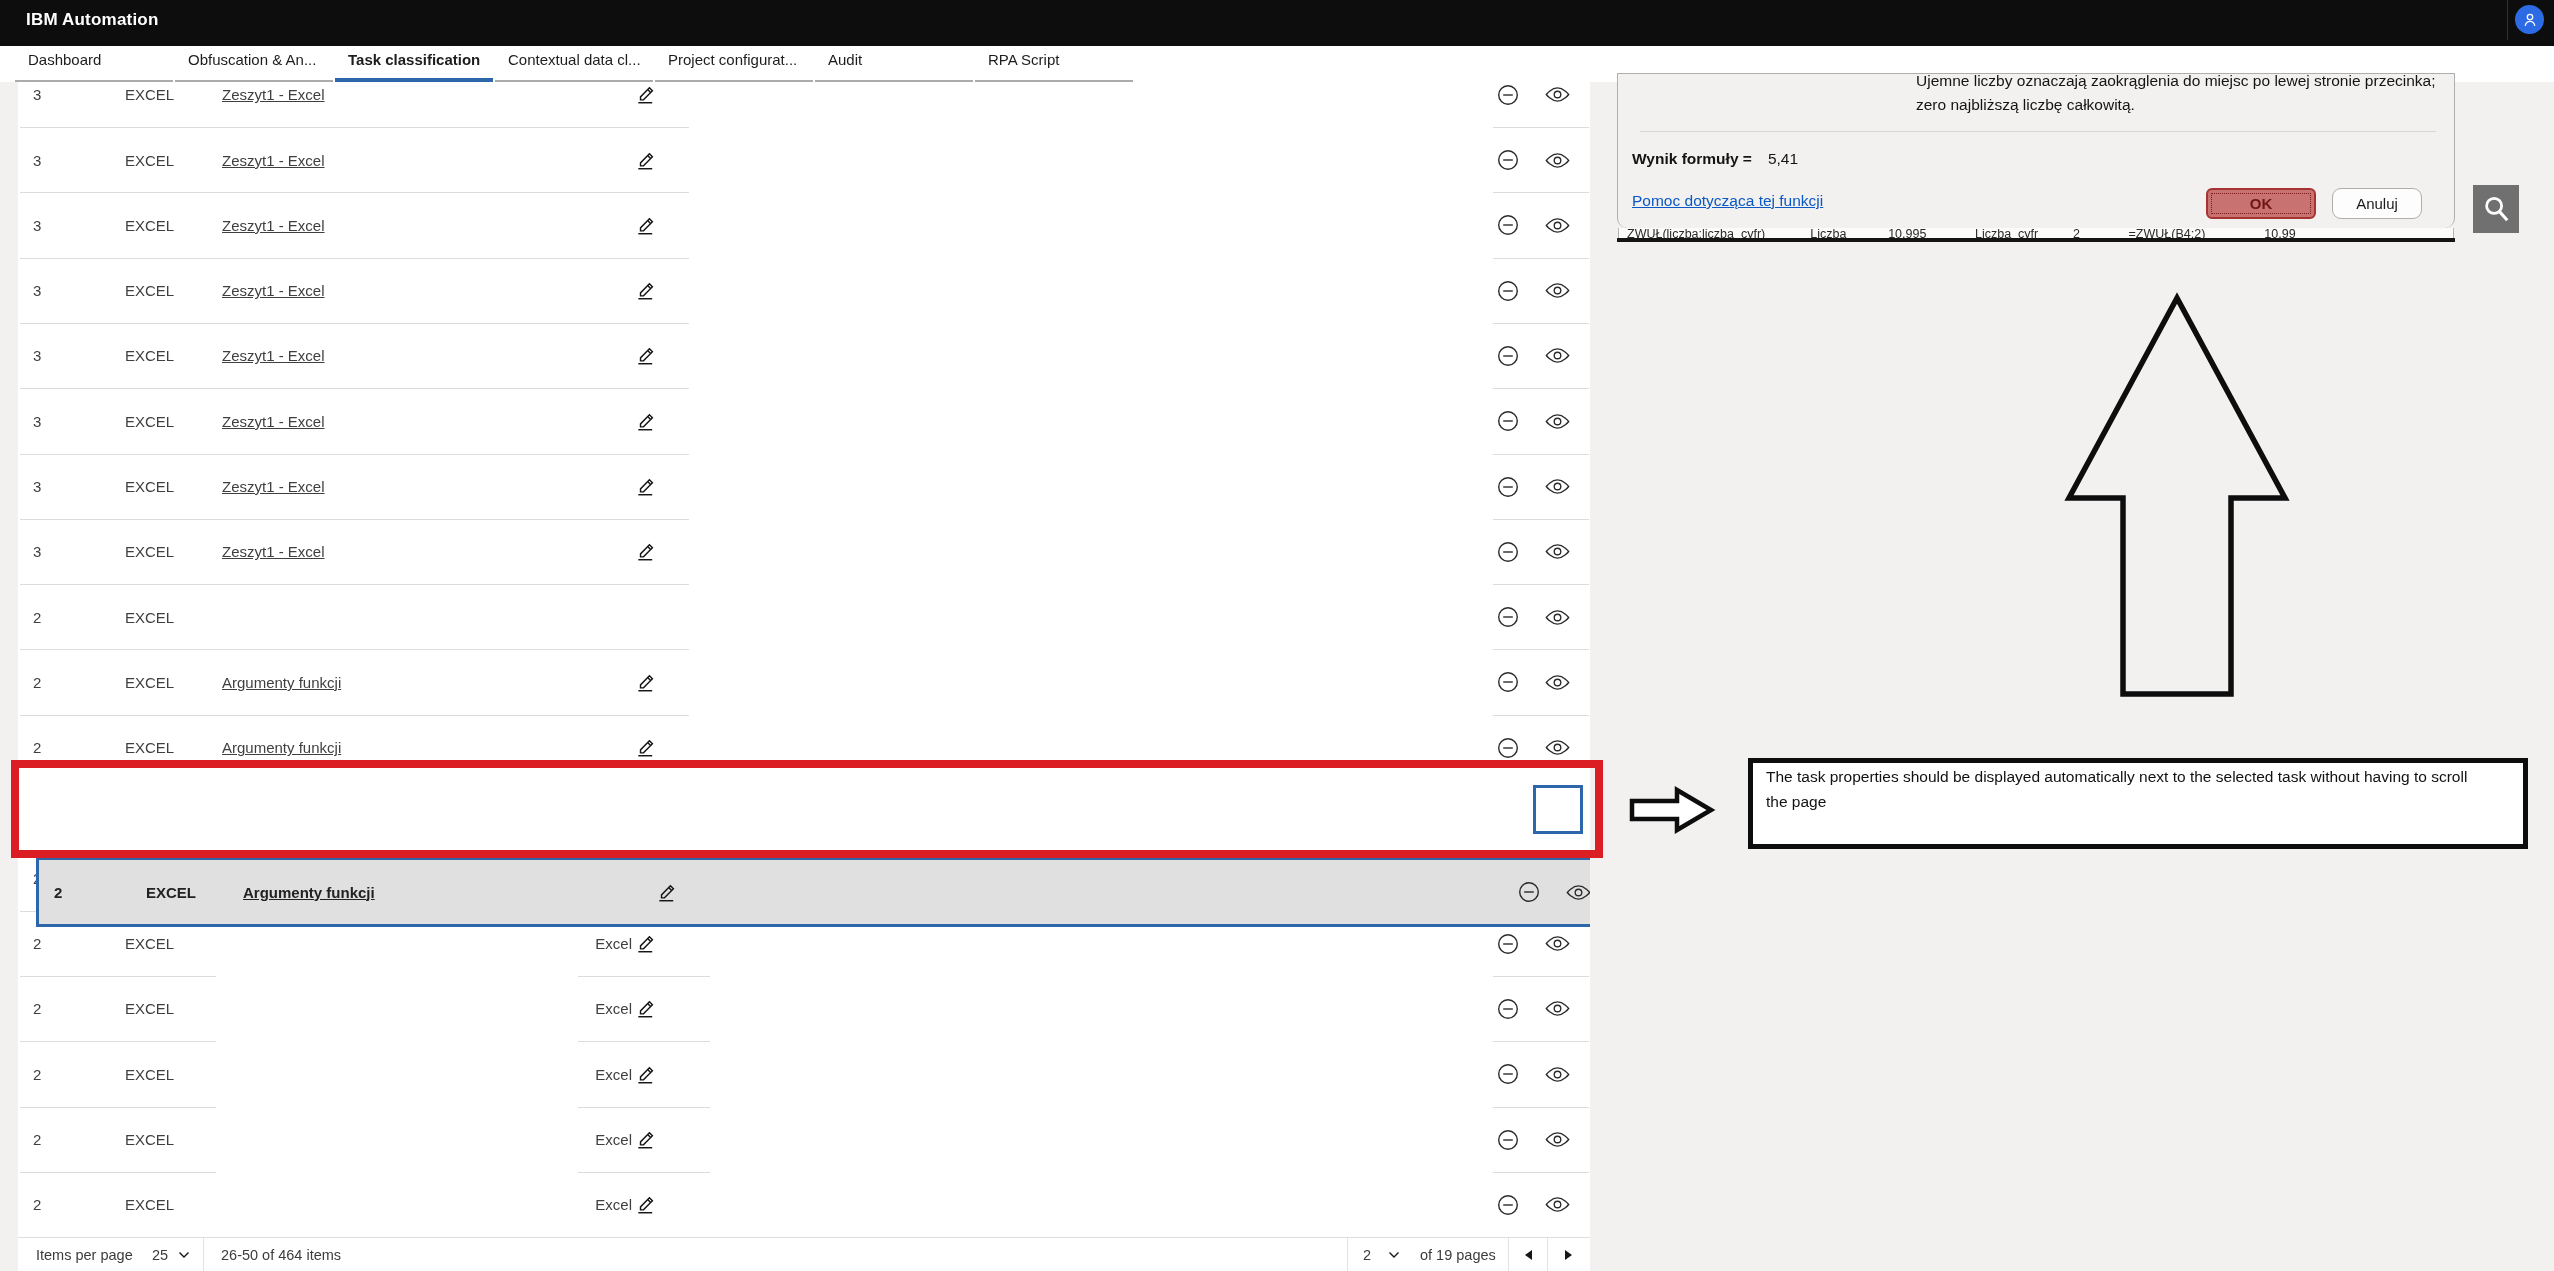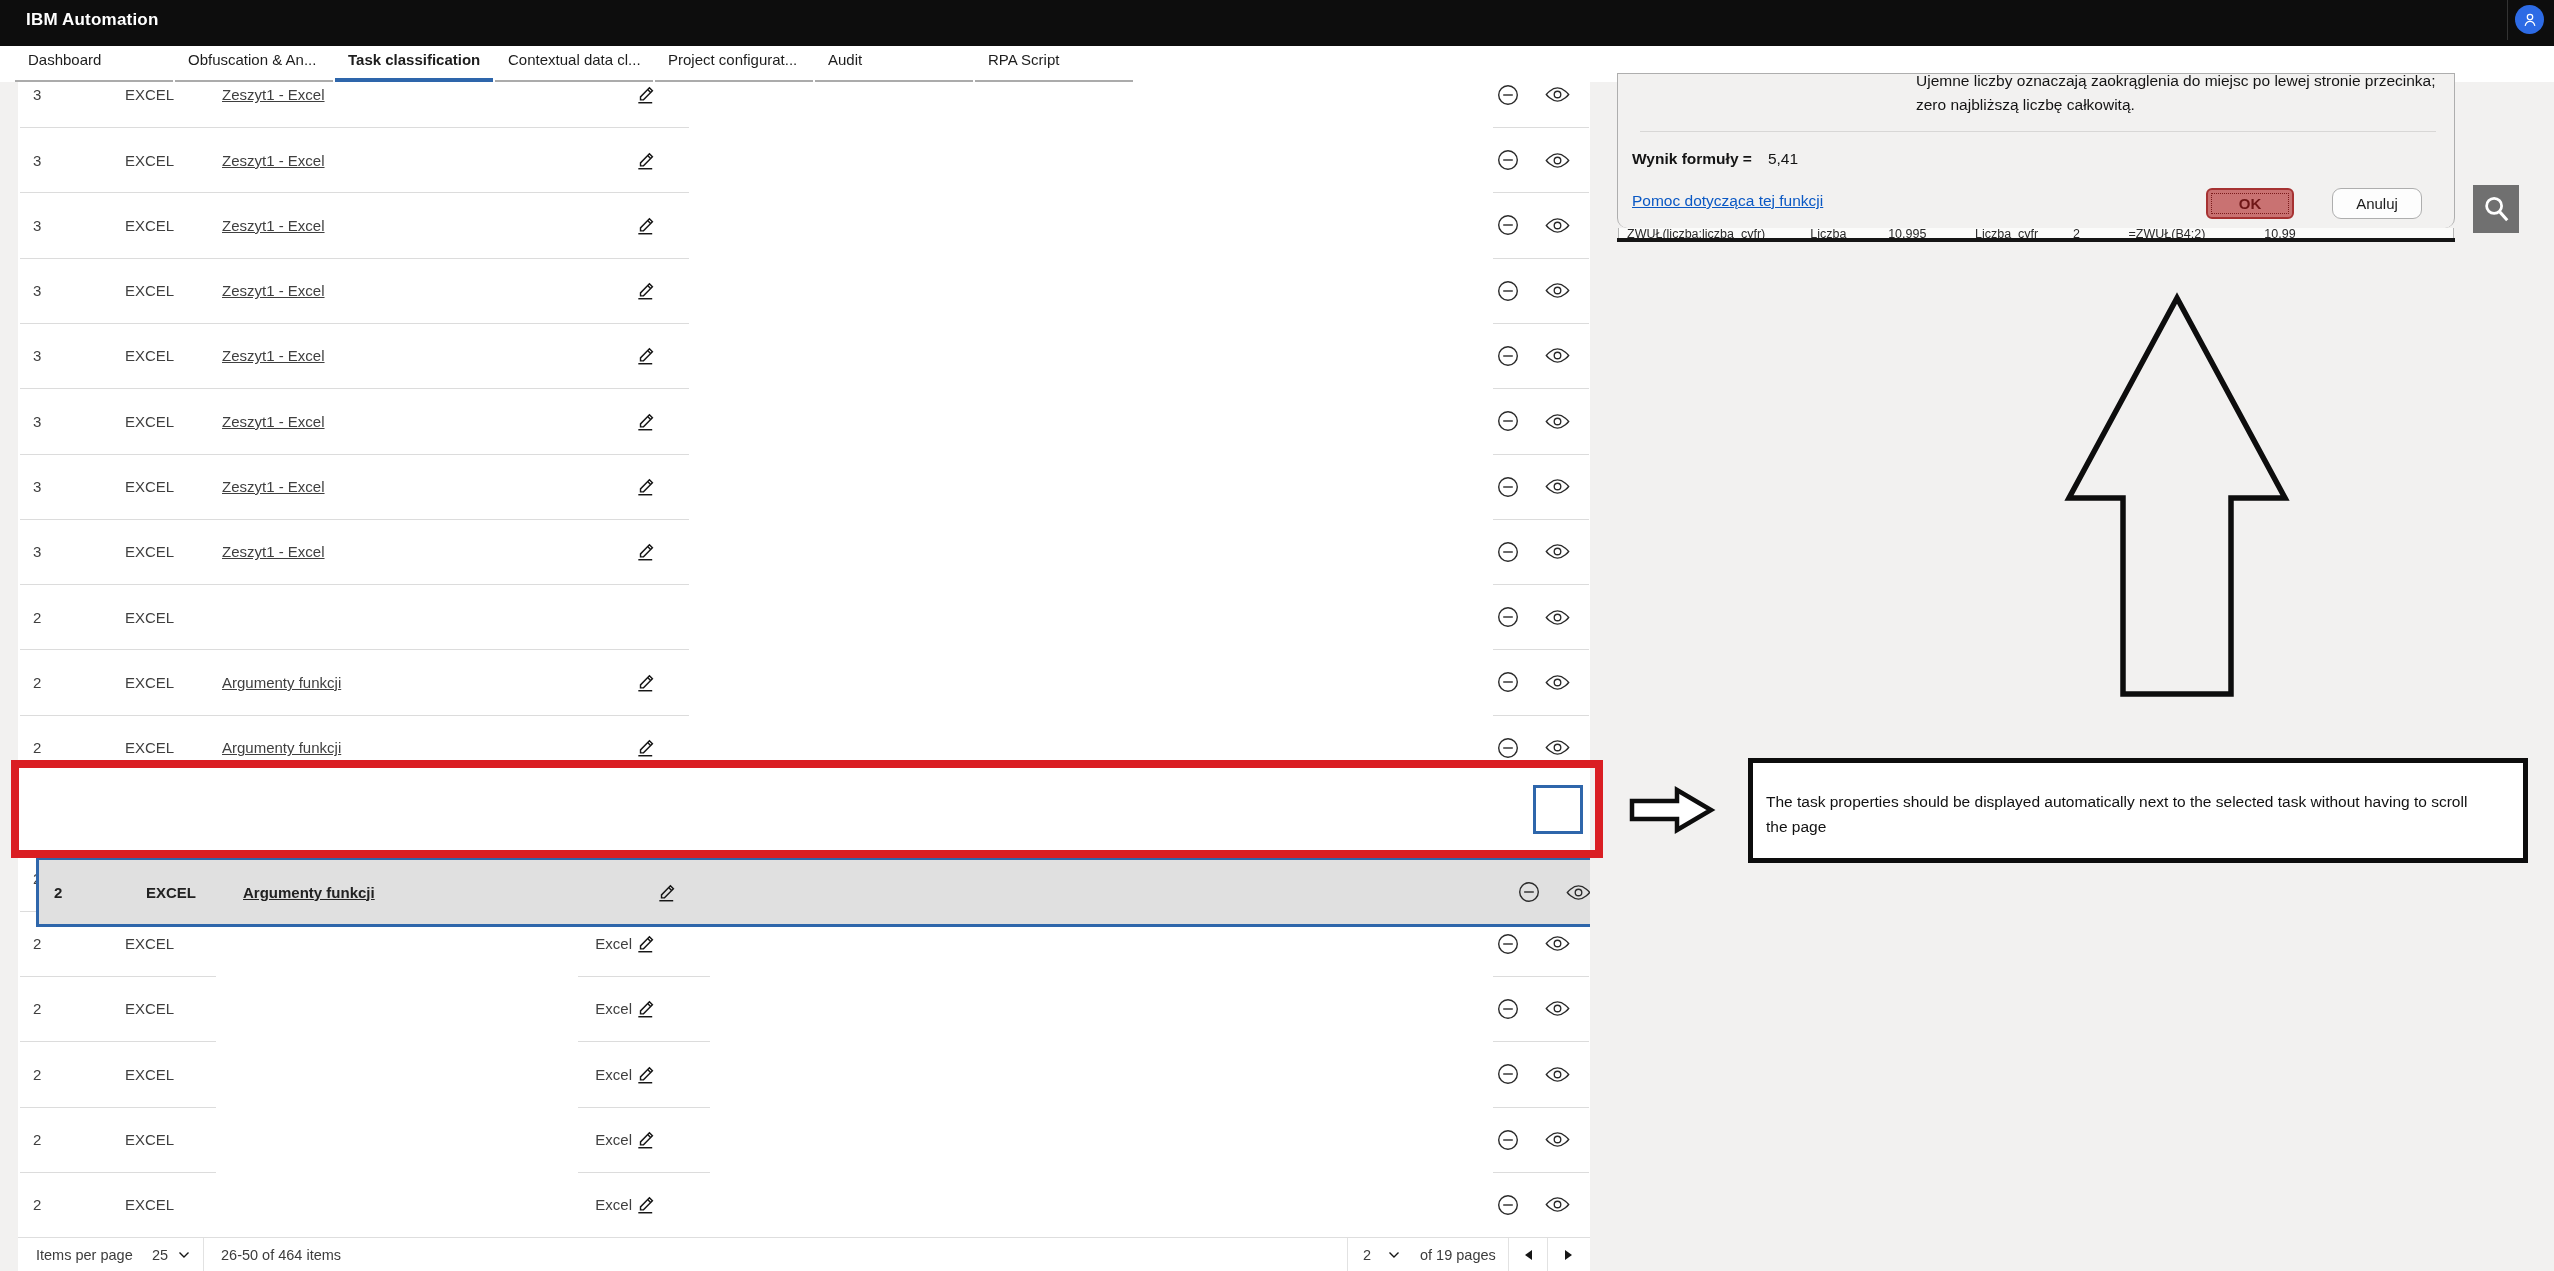--- a/index.html
+++ b/index.html
@@ -63,38 +63,38 @@
   #xl-help { position:absolute; left:298px; top:-5px; width:548px; font-size:15.5px;
              line-height:24px; color:#141414; }
   #xl-divider { position:absolute; left:22px; top:57px; width:796px; height:1px; background:#d8d7d6; }
   #xl-result { position:absolute; left:14px; top:76px; font-size:15.5px; color:#141414; }
   #xl-result b { font-weight:700; }
   #xl-result .val { margin-left:16px; font-weight:400; }
   #xl-link { position:absolute; left:14px; top:118px; font-size:15.5px; color:#0a58c4;
              text-decoration:underline; cursor:pointer; }
   .xl-btn { position:absolute; top:114px; height:31px; font-size:15px; display:flex;
             align-items:center; justify-content:center; cursor:pointer; }
-  #xl-ok { left:588px; width:88px; background:#c97272; border:2px solid #a63232; border-radius:6px;
+  #xl-ok { left:588px; width:110px; background:#c97272; border:2px solid #a63232; border-radius:6px;
            color:#6f1616; font-weight:700; outline:1px dotted #7b1a1a; outline-offset:-6px; }
   #xl-cancel { left:714px; width:90px; background:#fdfdfd; border:1px solid #aeaeae;
                border-radius:9px; color:#1a1a1a; }
   #xl-strip { left:1618px; top:228px; width:836px; height:10px; background:#fbfbfa; overflow:hidden;
               z-index:12; border-left:1px solid #b5b5b5; border-right:1px solid #b5b5b5; }
   #xl-strip span { position:absolute; left:8px; top:-1px; font-size:12.5px; color:#2a2a2a; white-space:pre; }
   #xl-bottomline { left:1617px; top:238px; width:838px; height:4px; background:#151515; z-index:12; }
 
   
   #zoomtile { left:2473px; top:185px; width:46px; height:48px; background:#707070; z-index:13;
               display:flex; align-items:center; justify-content:center; cursor:pointer; }
 
   
   #big-arrow { left:2060px; top:290px; z-index:14; }
   #small-arrow { left:1628px; top:784px; z-index:14; }
-  #notebox { left:1748px; top:758px; width:780px; height:105px; background:#ffffff;
-             border:5px solid #0d0d0d; padding:26px 54px 10px 13px; font-size:15.5px;
+  #notebox { left:1748px; top:758px; width:780px; height:91px; background:#ffffff;
+             border:5px solid #0d0d0d; padding:1px 54px 10px 13px; font-size:15.5px;
              line-height:25px; color:#111; z-index:14; }
 
   svg { display:block; }
 </style>
 </head>
 <body>
 
 <div id="header" class="abs">
   <div class="title">IBM Automation</div>
   <div class="hdr-divider"></div>

